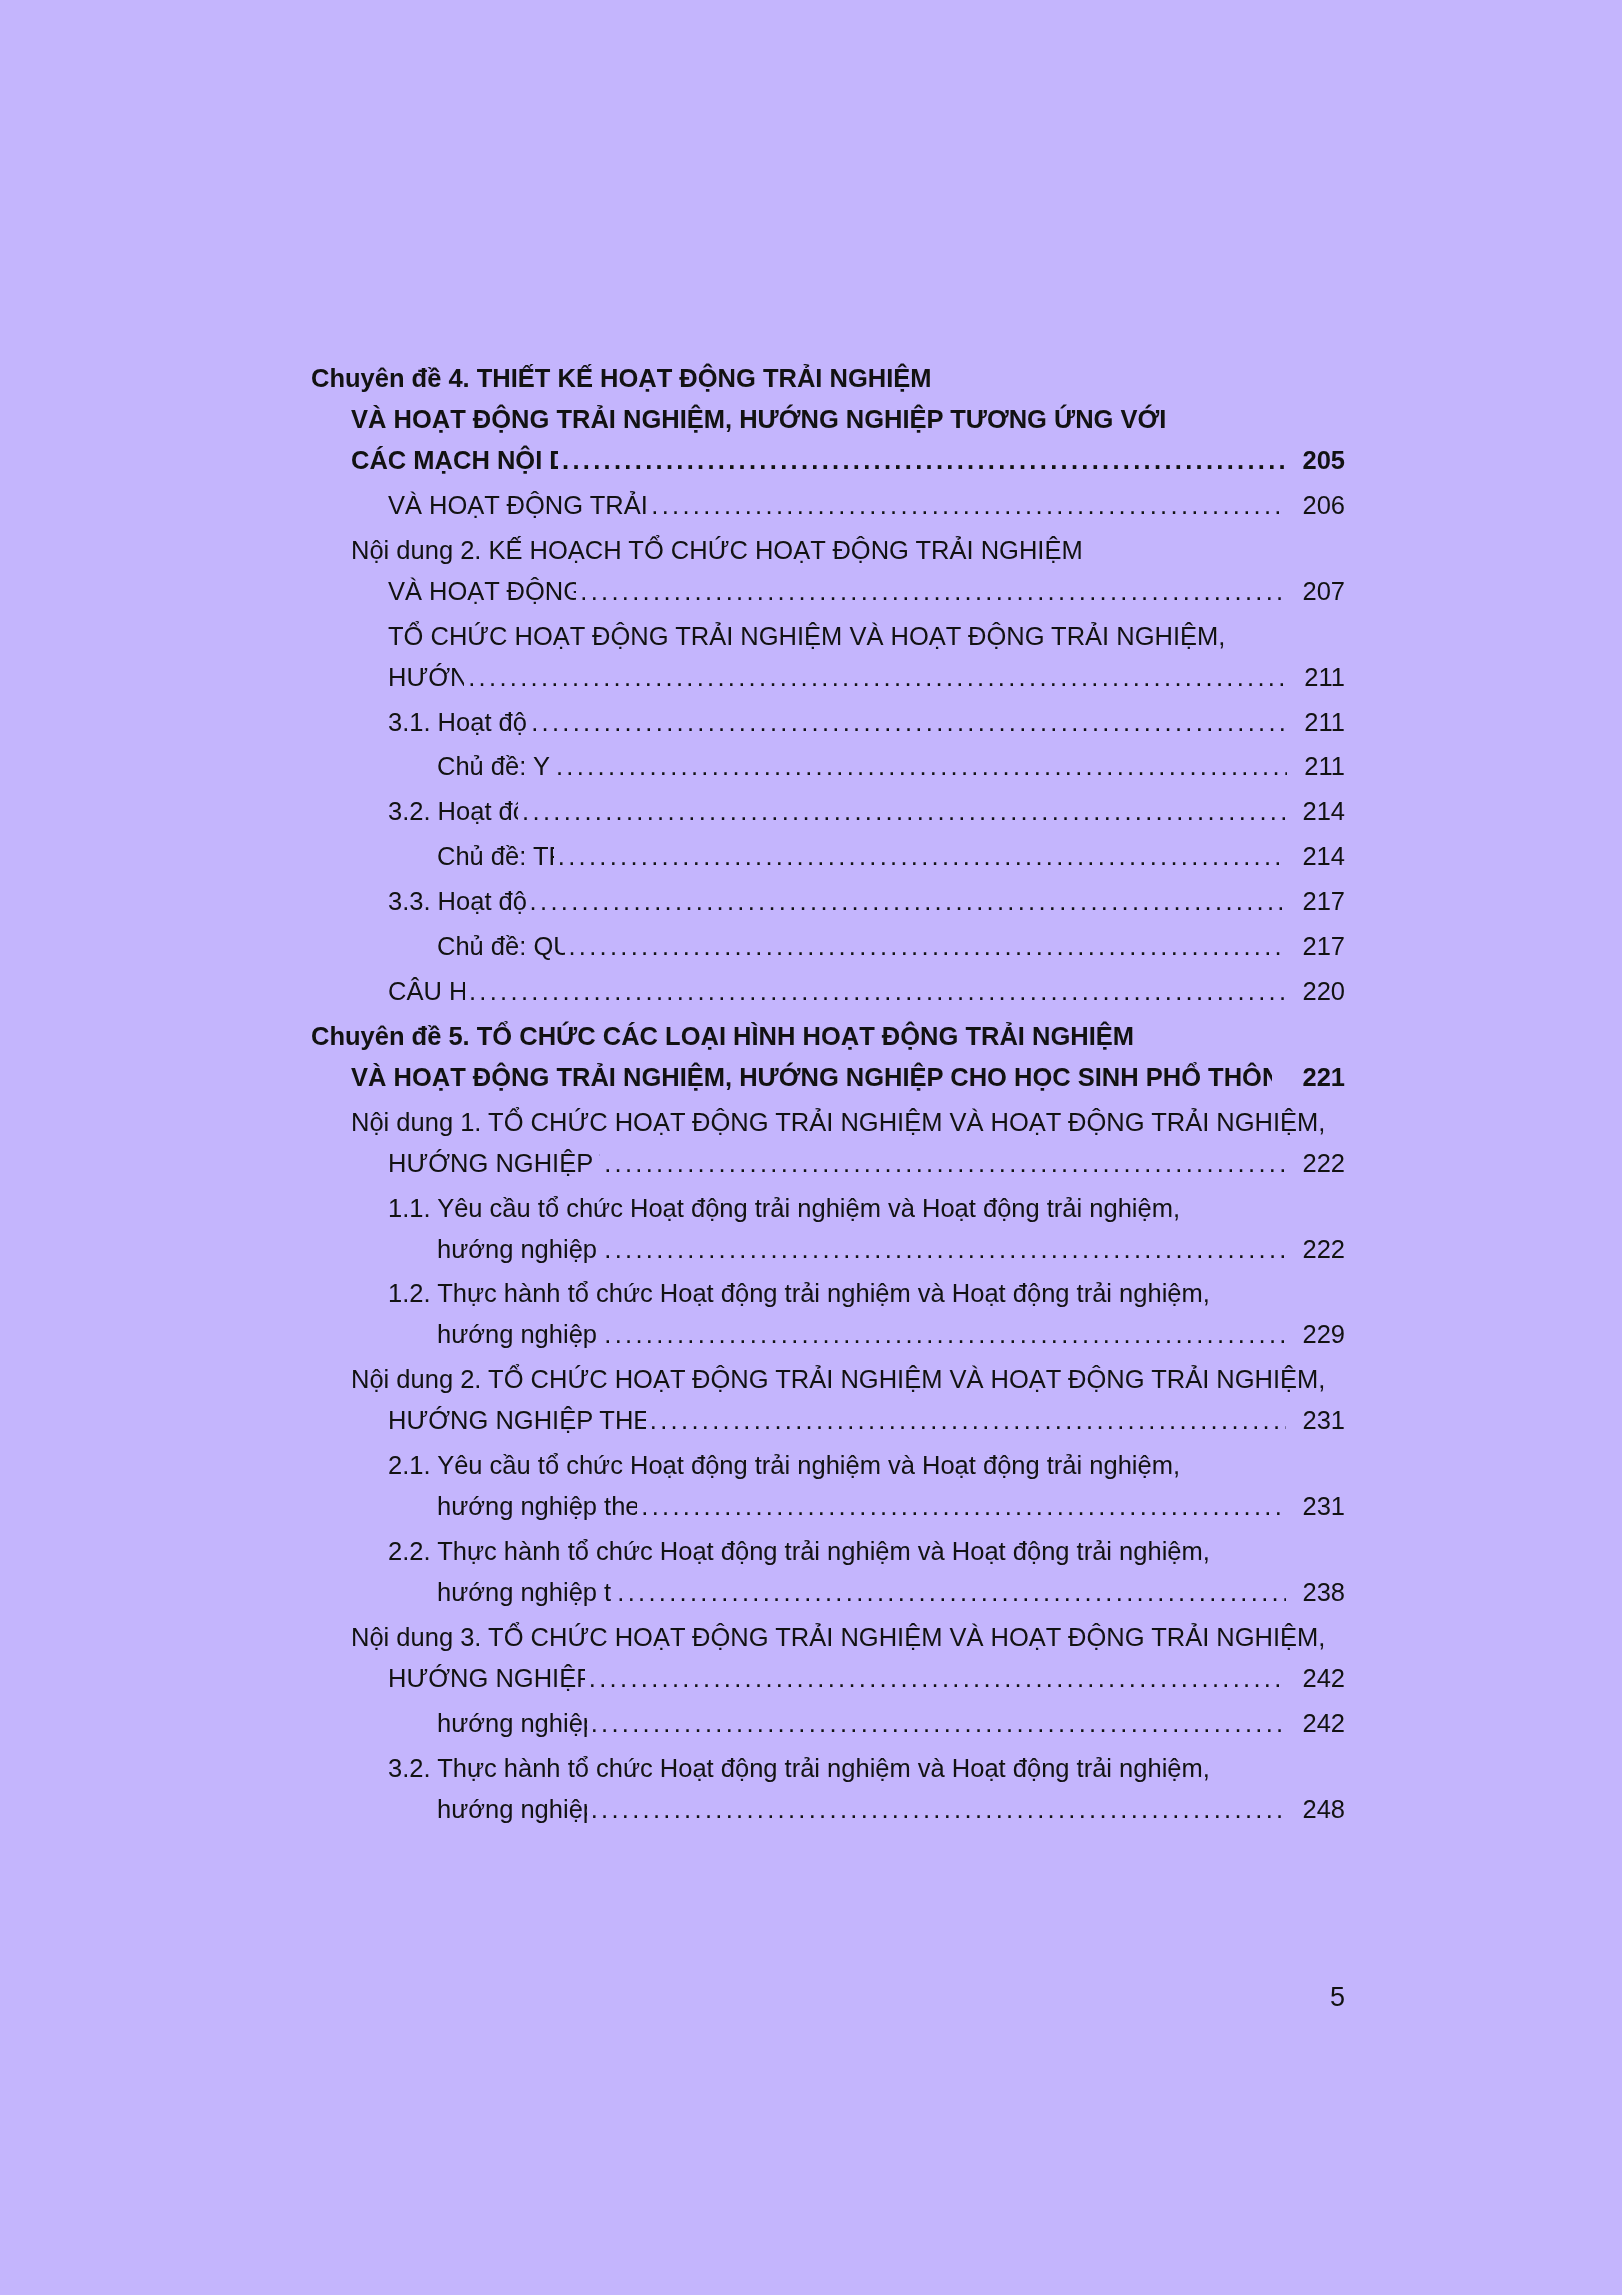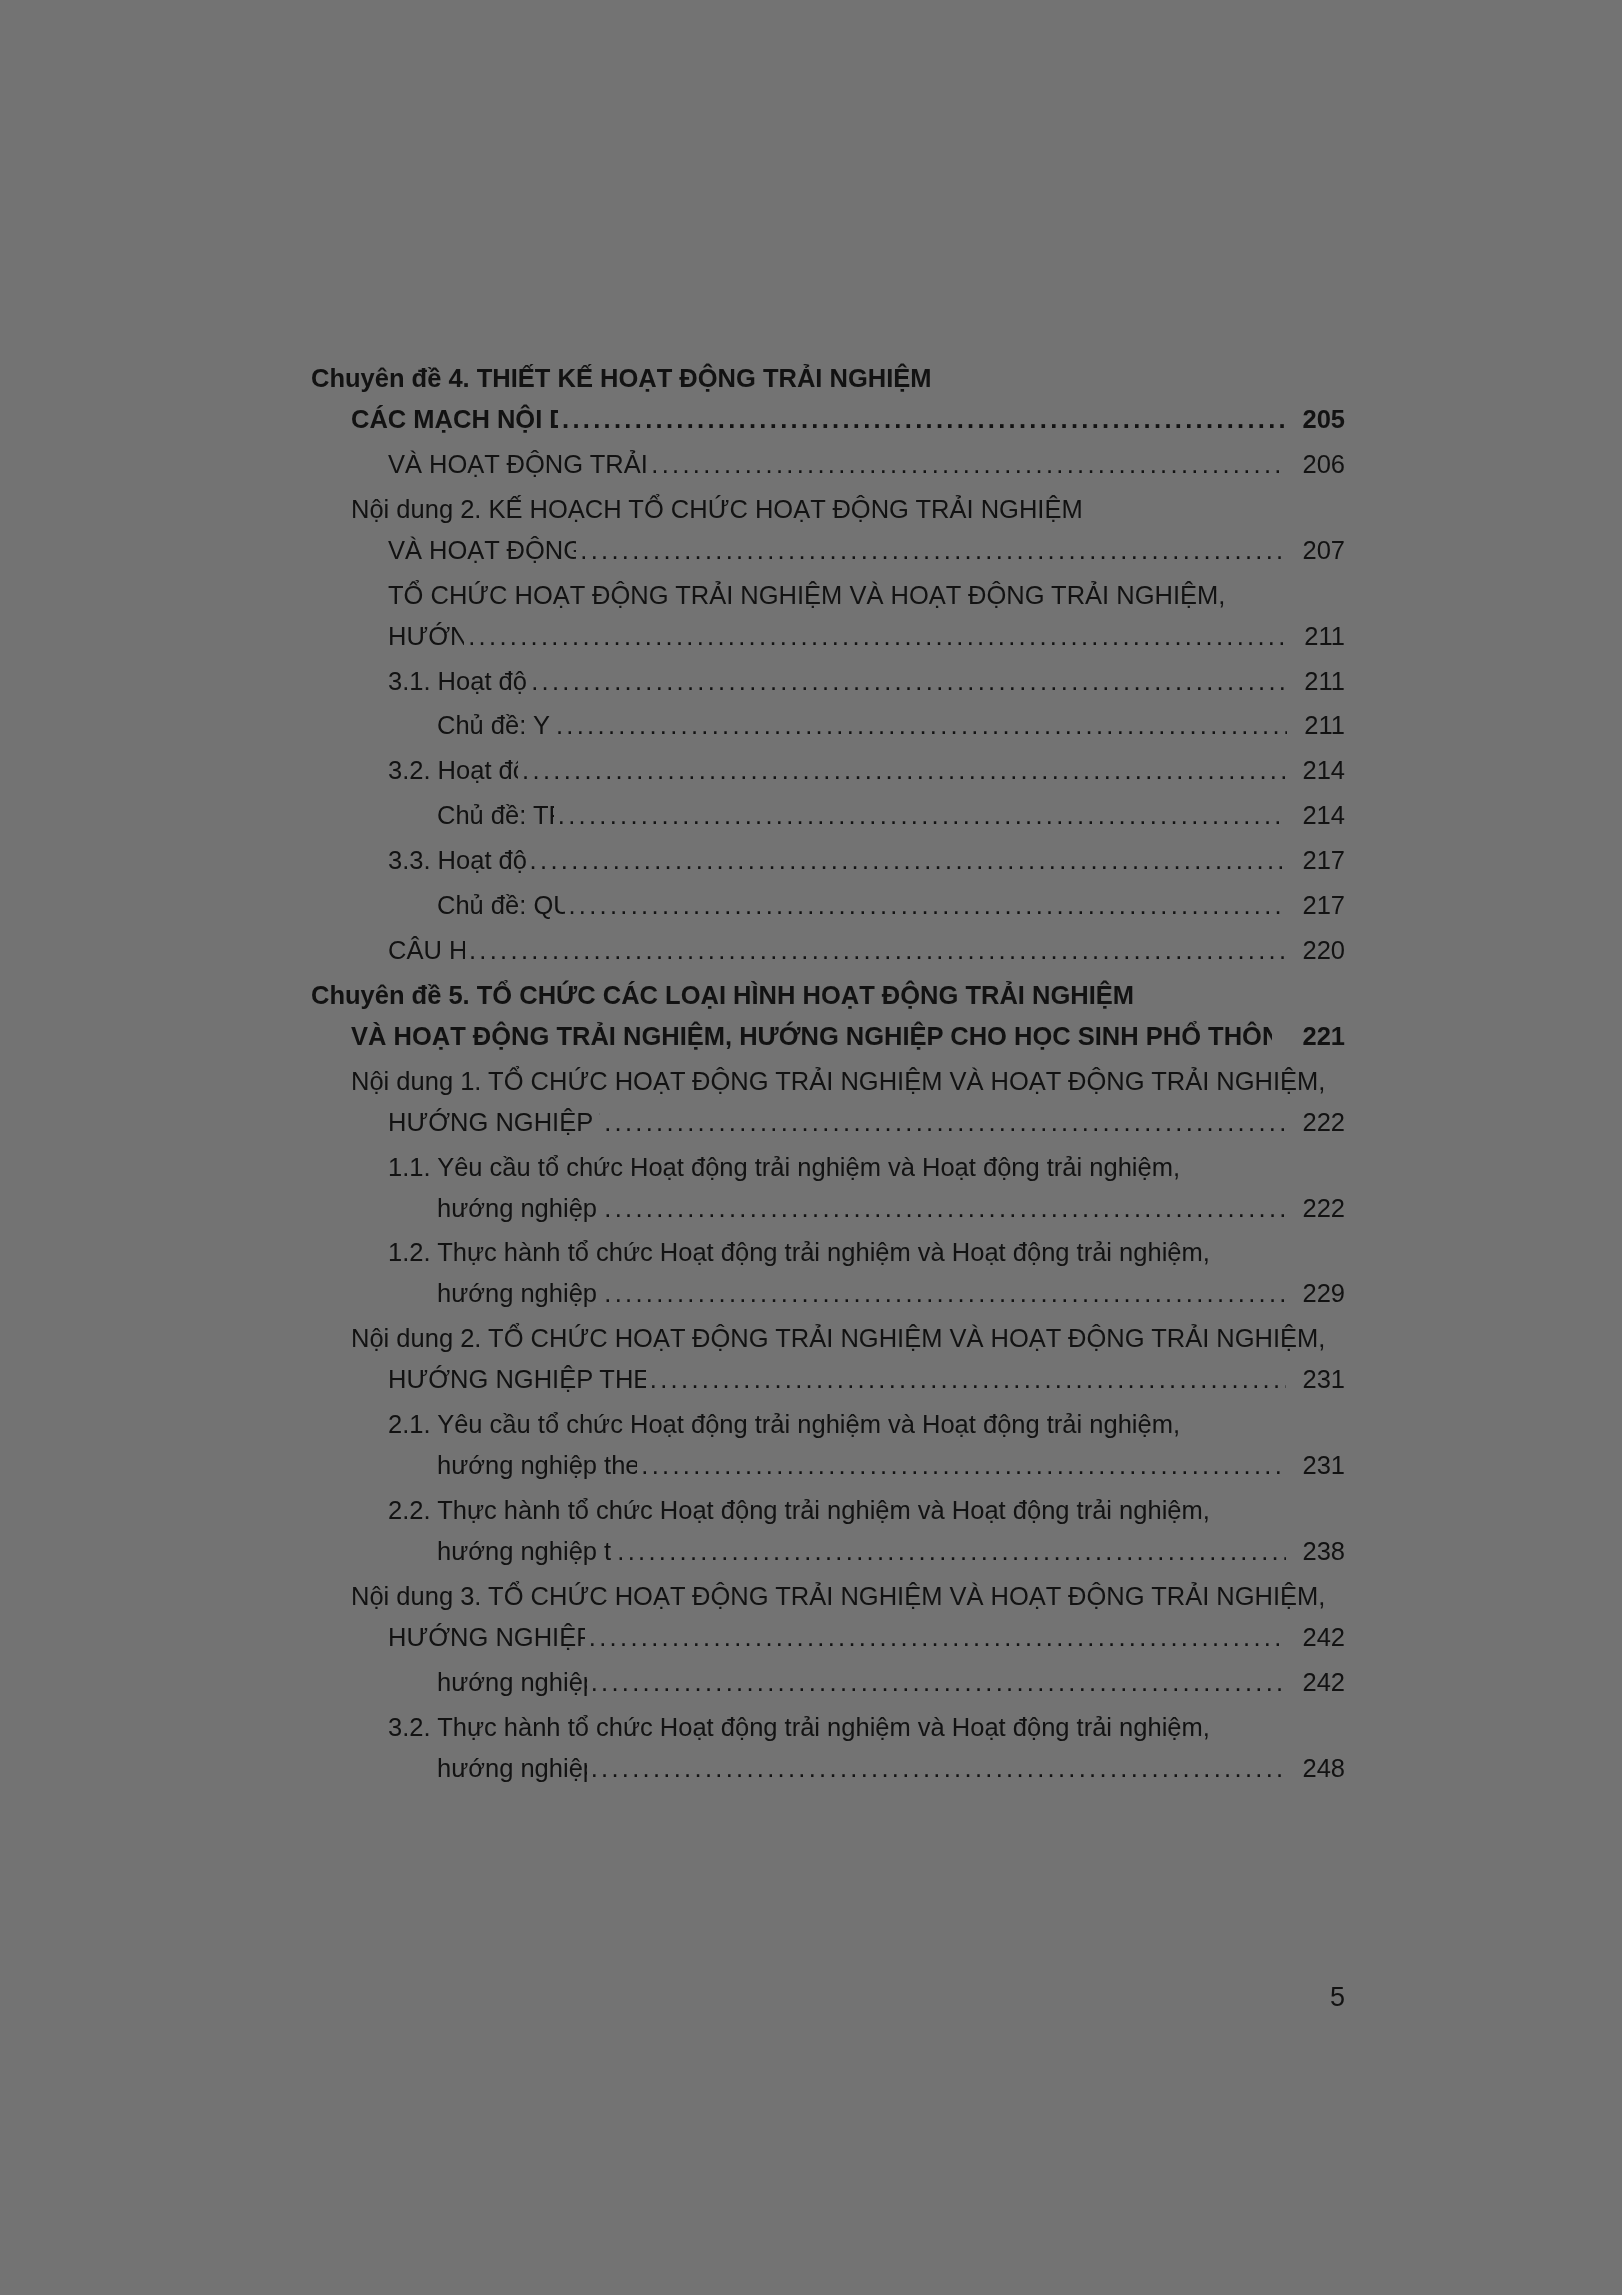--- a/index.html
+++ b/index.html
@@ -4,21 +4,21 @@
 <style>
   html, body {
     margin: 0;
     padding: 0;
     background: #ffffff;
   }
   .page {
     position: relative;
     width: 1622px;
     height: 2295px;
-    background: #737373;
+    background: #c4b5fd;
     font-family: "Liberation Sans", "DejaVu Sans", sans-serif;
     color: #121212;
     overflow: hidden;
   }
   .toc {
     position: absolute;
     left: 311px;
     top: 358px;
     width: 1034px;
   }
@@ -64,20 +64,23 @@
 </head>
 <body>
 
 <div class="page">
   <div class="toc">
       <div class="toc-entry kind-chapter">
         <div class="toc-line lv-0">
           <span class="toc-text">Chuyên đề 4. THIẾT KẾ HOẠT ĐỘNG TRẢI NGHIỆM</span>
         </div>
         <div class="toc-line lv-1">
+          <span class="toc-text">VÀ HOẠT ĐỘNG TRẢI NGHIỆM, HƯỚNG NGHIỆP TƯƠNG ỨNG VỚI</span>
+        </div>
+        <div class="toc-line lv-1">
           <span class="toc-text">CÁC MẠCH NỘI DUNG CHO HỌC SINH PHỔ THÔNG</span>
           <span class="leader"></span>
           <span class="toc-page">205</span>
         </div>
       </div>
       <div class="toc-entry kind-section">
         <div class="toc-line lv-2">
           <span class="toc-text">VÀ HOẠT ĐỘNG TRẢI NGHIỆM, HƯỚNG NGHIỆP Ở TRƯỜNG PHỔ THÔNG</span>
           <span class="leader"></span>
           <span class="toc-page">206</span>

